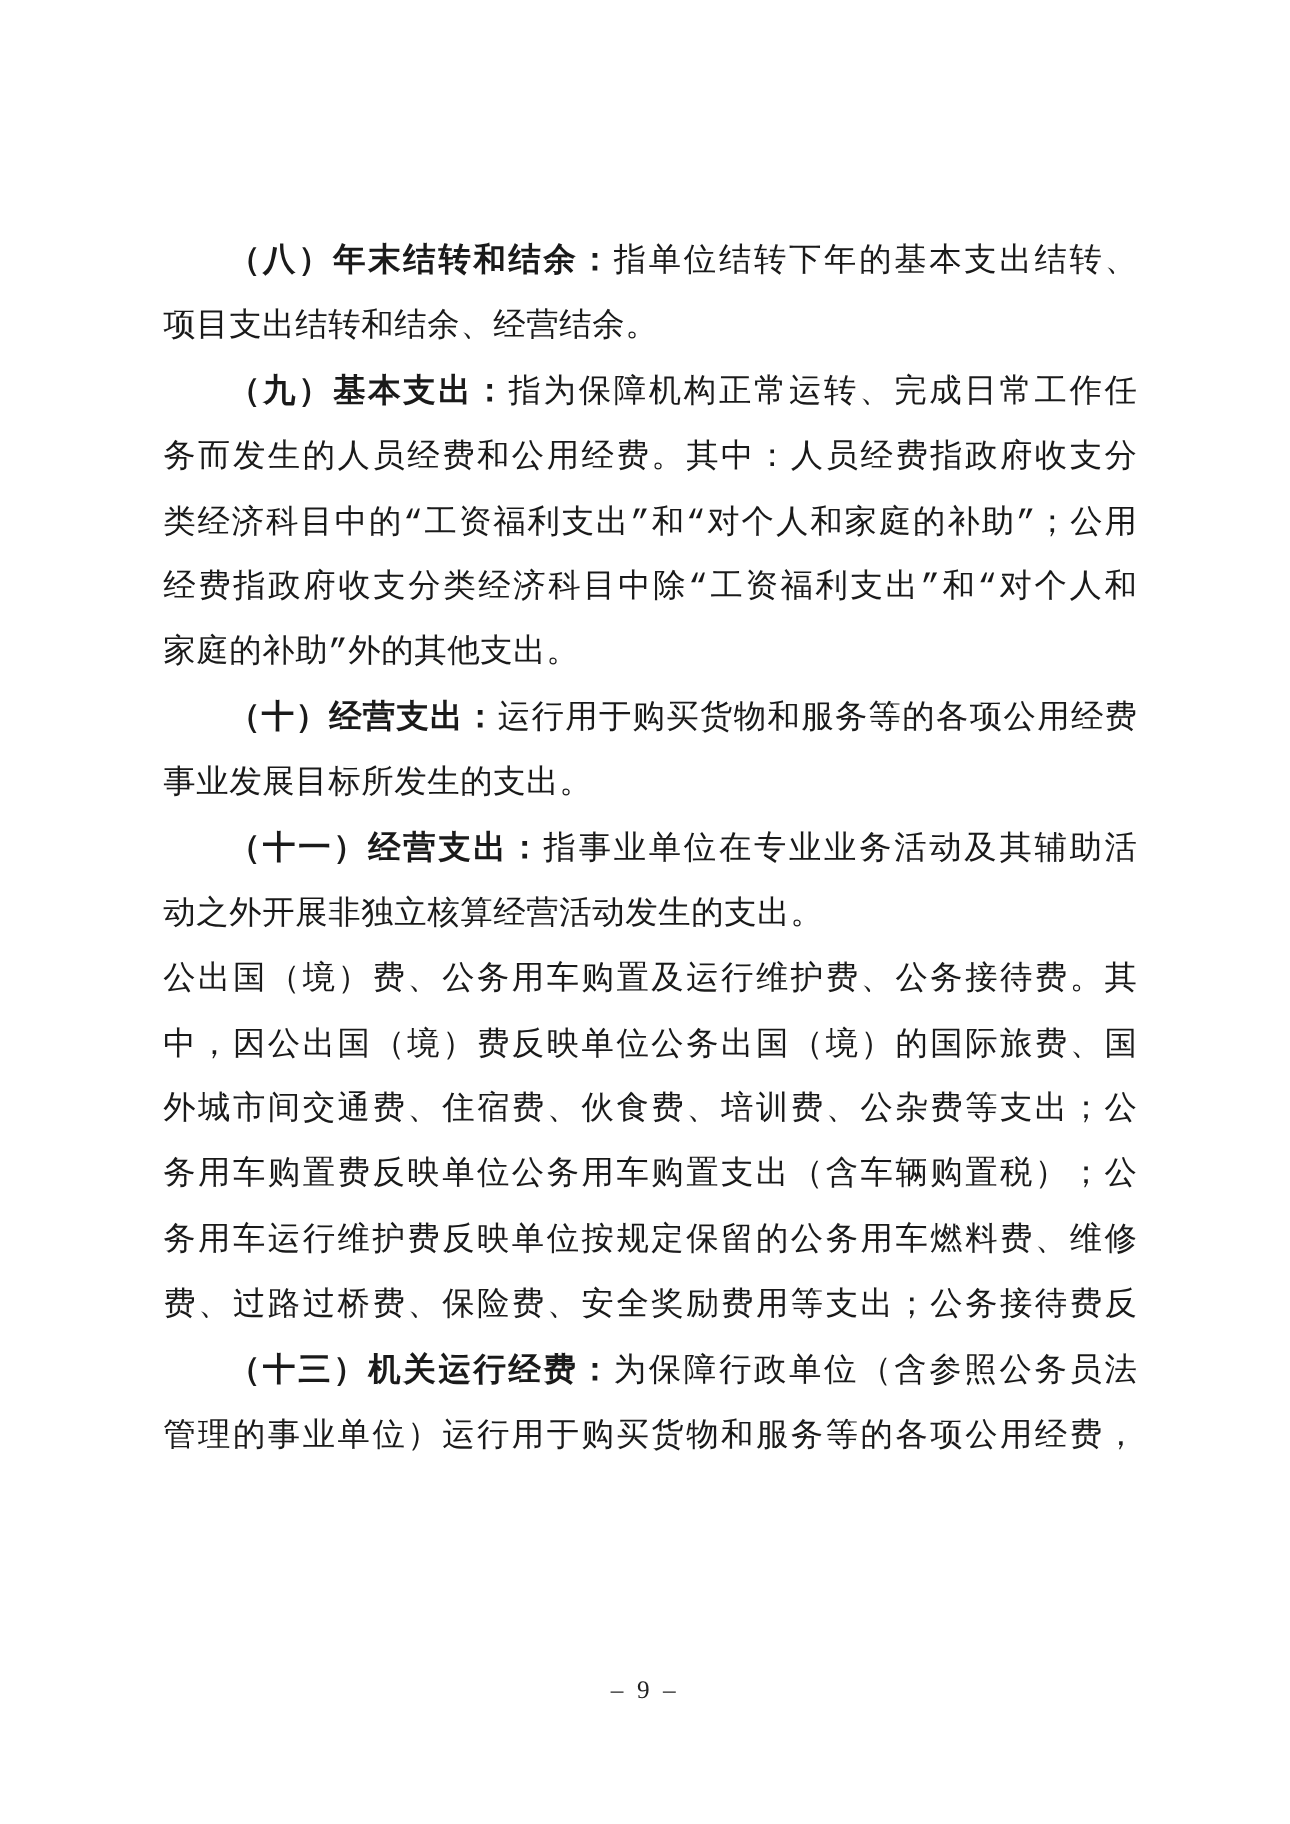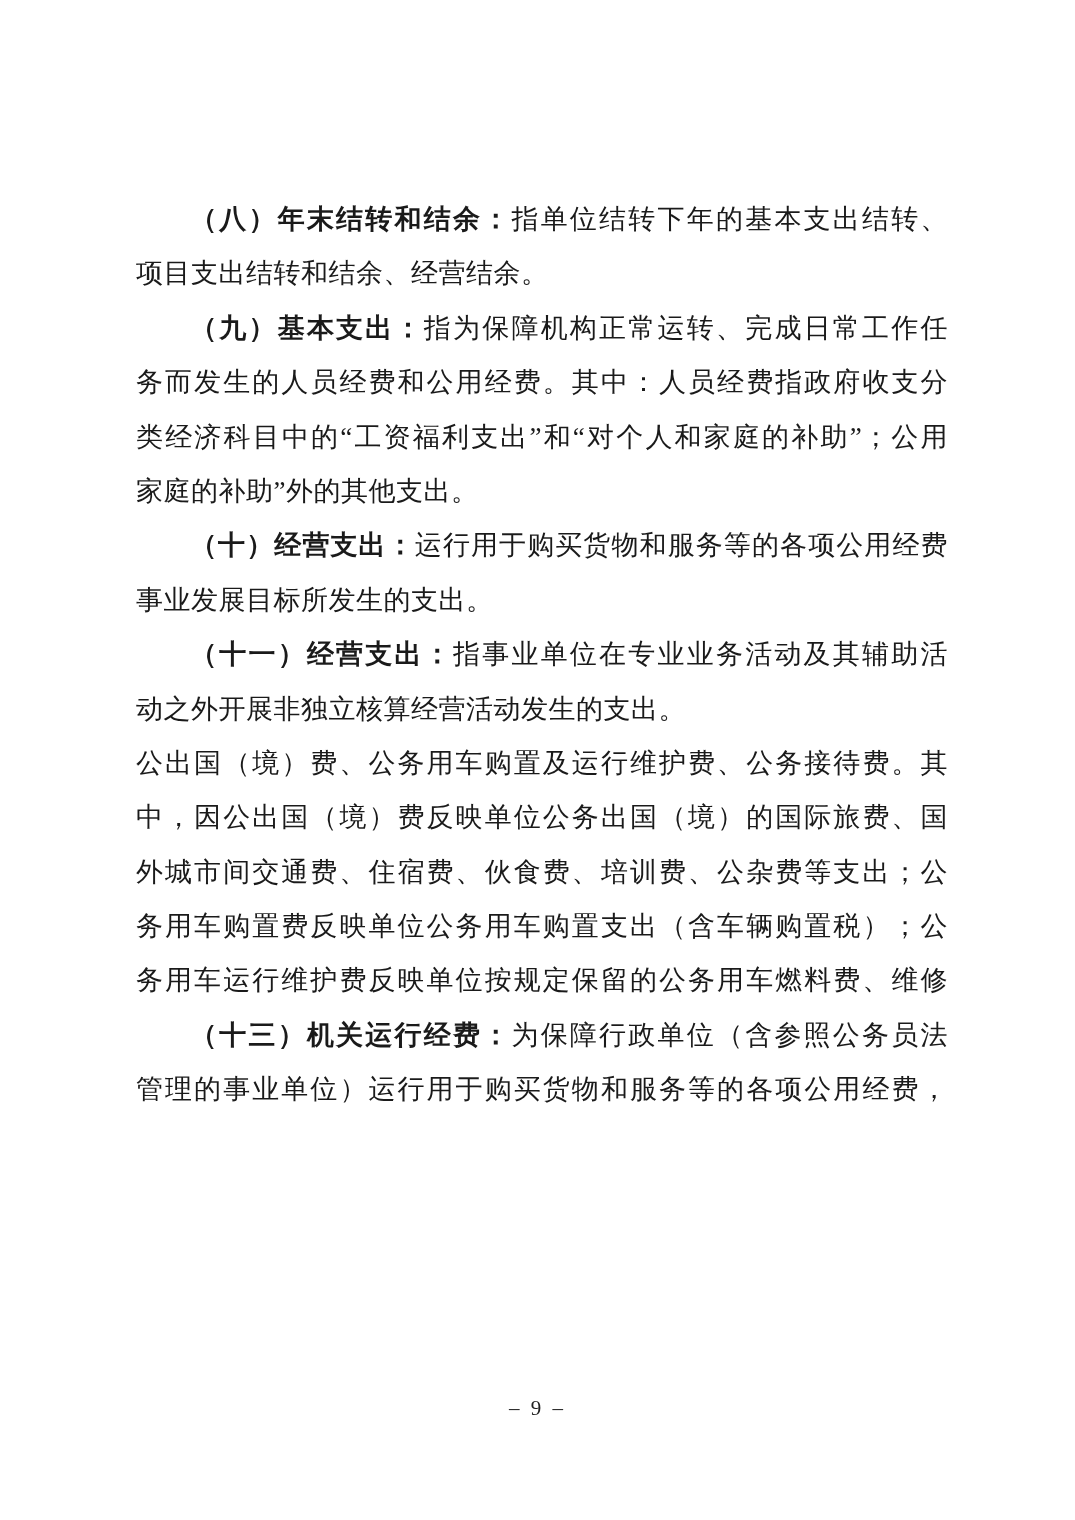--- a/index.html
+++ b/index.html
@@ -34,20 +34,21 @@
   .line {
     font-size: 27px;
     line-height: 54.4px;
     height: 54.4px;
     text-align: justify;
     text-align-last: justify;
     text-justify: inter-character;
     white-space: normal;
     overflow: hidden;
     letter-spacing: 0.5px;
+    font-family: Liberation Mono, monospace;
   }
   .line.first {
     text-indent: 2em;
   }
   .line.last {
     text-align-last: left;
   }
   .hd {
     font-weight: bold;
   }
@@ -70,39 +71,41 @@
 
     <div class="para">
       <div class="line first"><span class="hd">（八）年末结转和结余：</span><span>指单位结转下年的基本支出结转、</span></div>
       <div class="line last">项目支出结转和结余、经营结余。</div>
     </div>
 
     <div class="para">
       <div class="line first"><span class="hd">（九）基本支出：</span><span>指为保障机构正常运转、完成日常工作任</span></div>
       <div class="line">务而发生的人员经费和公用经费。其中：人员经费指政府收支分</div>
       <div class="line">类经济科目中的“工资福利支出”和“对个人和家庭的补助”；公用</div>
+      <div class="line">经费指政府收支分类经济科目中除“工资福利支出”和“对个人和</div>
       <div class="line last">家庭的补助”外的其他支出。</div>
     </div>
 
     <div class="para">
       <div class="line first"><span class="hd">（十）经营支出：</span><span>运行用于购买货物和服务等的各项公用经费</span></div>
       <div class="line last">事业发展目标所发生的支出。</div>
     </div>
 
     <div class="para">
       <div class="line first"><span class="hd">（十一）经营支出：</span><span>指事业单位在专业业务活动及其辅助活</span></div>
       <div class="line last">动之外开展非独立核算经营活动发生的支出。</div>
     </div>
 
     <div class="para">
       <div class="line">公出国（境）费、公务用车购置及运行维护费、公务接待费。其</div>
       <div class="line">中，因公出国（境）费反映单位公务出国（境）的国际旅费、国</div>
       <div class="line">外城市间交通费、住宿费、伙食费、培训费、公杂费等支出；公</div>
       <div class="line">务用车购置费反映单位公务用车购置支出（含车辆购置税）；公</div>
       <div class="line">务用车运行维护费反映单位按规定保留的公务用车燃料费、维修</div>
+      <div class="line">费、过路过桥费、保险费、安全奖励费用等支出；公务接待费反</div>
     </div>
 
     <div class="para">
       <div class="line first"><span class="hd">（十三）机关运行经费：</span><span>为保障行政单位（含参照公务员法</span></div>
       <div class="line">管理的事业单位）运行用于购买货物和服务等的各项公用经费，</div>
     </div>
 
   </div>
 
   <div class="footer">– 9 –</div>

